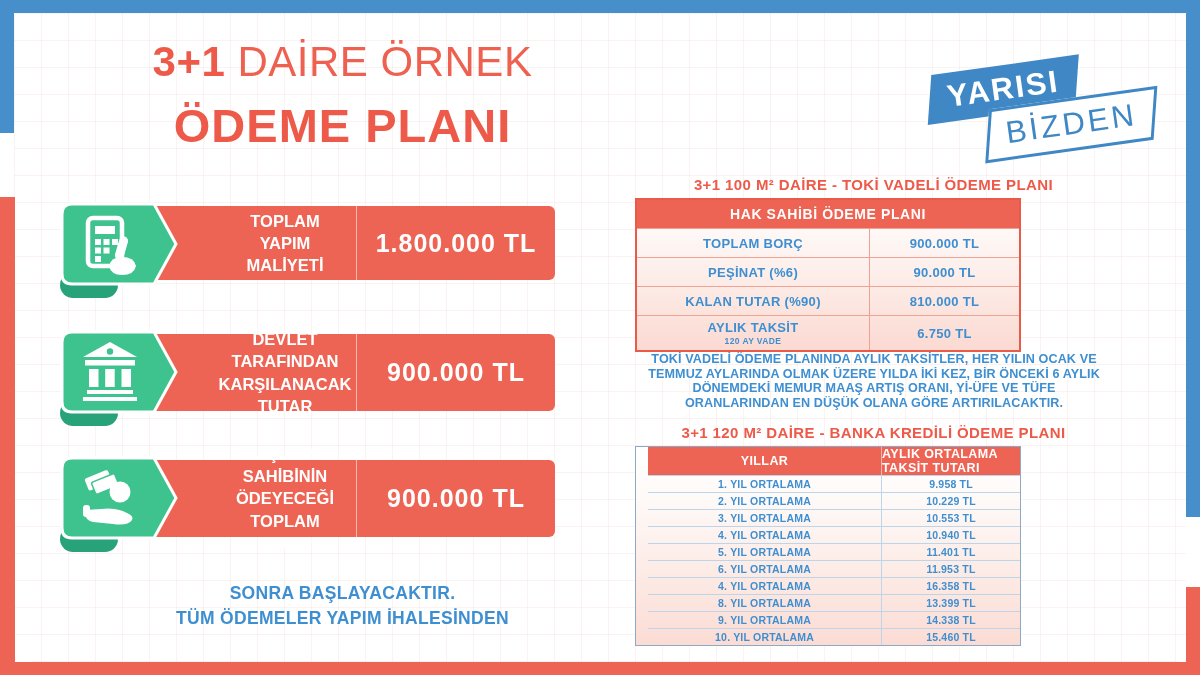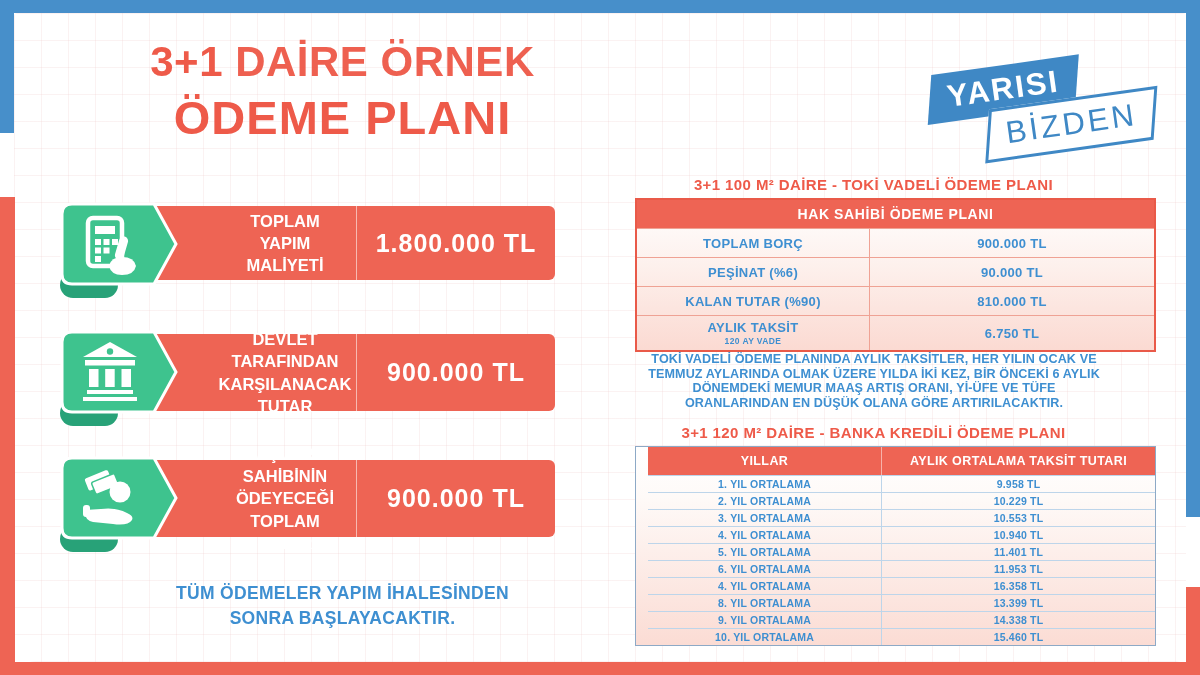--- a/index.html
+++ b/index.html
@@ -22,22 +22,22 @@
   .bar-top    { left:0; top:0; width:1200px; height:13px; background:#478fca; }
   .bar-right-blue { right:0; top:0; width:14px; height:517px; background:#478fca; }
   .bar-left-blue  { left:0; top:0; width:14px; height:133px; background:#478fca; }
   .bar-left-coral { left:0; top:197px; width:15px; height:478px; background:#ee6454; }
   .bar-bottom { left:0; bottom:0; width:1200px; height:13px; background:#ee6454; }
   .bar-right-coral{ right:0; top:587px; width:14px; height:88px; background:#ee6454; }
 
   
   .page-title { position:absolute; left:70px; top:38px; width:545px; text-align:center; color:#ee5a49; }
   .page-title .l1 { font-size:42px; font-weight:bold; letter-spacing:0.5px; }
-  .page-title .l1 .rest { font-weight:bold; opacity:0.96; }
-  .page-title .l2 { font-size:47px; font-weight:bold; letter-spacing:1px; margin-top:4px; }
+  .page-title .l1 .rest { font-weight:normal; opacity:0.96; }
+  .page-title .l2 { font-size:47px; font-weight:bold; letter-spacing:1px; margin-top:12px; }
 
   
   .logo { position:absolute; right:38px; top:50px; width:240px; height:120px; transform:rotate(-8deg); }
   .logo .box1 {
     position:absolute; left:10px; top:10px; padding:6px 18px 7px 18px;
     background:#3f88c5; transform:skewX(-12deg);
   }
   .logo .box1 span { display:inline-block; transform:skewX(12deg); color:#fff; font-size:31px; font-weight:bold; letter-spacing:2px; }
   .logo .box2 {
     position:absolute; left:62px; top:52px; padding:5px 16px 6px 16px;
@@ -68,21 +68,21 @@
   
   .footer-note { position:absolute; left:70px; top:581px; width:545px; text-align:center;
     color:#3e8fd1; font-weight:bold; font-size:17.5px; line-height:1.45; letter-spacing:0.3px; }
 
   
   .sec-title { position:absolute; width:477px; left:635px; text-align:center;
     color:#ee5a49; font-weight:bold; font-size:15px; letter-spacing:0.4px; }
   .t1-title { top:176px; }
   .t2-title { top:424px; }
 
-  .tbl { position:absolute; left:635px; width:521px; display:flex; flex-direction:column; }
+  .tbl { position:absolute; left:635px; width:386px; display:flex; flex-direction:column; }
   .tbl .trow { display:flex; }
   .tbl .cell { display:flex; flex-direction:column; align-items:center; justify-content:center; text-align:center; }
 
   
   .tbl1 { top:198px; border:2px solid #e95a49; background:linear-gradient(180deg,#ffffff 0%,#fdf0ec 45%,#fbdad2 100%); }
   .tbl1 .thead { height:28px; background:#ee6454; display:flex; align-items:center; justify-content:center;
     color:#fff; font-weight:bold; font-size:14px; letter-spacing:0.6px; }
   .tbl1 .trow { border-top:1px solid #efa294; }
   .tbl1 .trow:first-of-type { border-top:none; }
   .tbl1 .trow .c1 { width:233px; border-right:1px solid #efa294; }
@@ -199,22 +199,22 @@
           <rect x="9" y="10" width="25" height="13" rx="2" fill="#fff" stroke="#3ec38e" stroke-width="1.5"></rect>
         </g>
         <circle cx="37" cy="23" r="10.5" fill="#fff"></circle>
         <path d="M2 41 L18 40 Q33 38 44 44 Q51 47 49 51 Q45 57 30 55 L10 53 Q1 51 2 41 Z" fill="#fff"></path>
         <rect x="0" y="36" width="7" height="12" rx="3" fill="#fff"></rect>
       </g>
     </svg>
   </div>
 
   <div class="footer-note">
+    <div>SONRA BAŞLAYACAKTIR.</div>
     <div>TÜM ÖDEMELER YAPIM İHALESİNDEN</div>
-    <div>SONRA BAŞLAYACAKTIR.</div>
   </div>
 
   <div class="sec-title t1-title">3+1 100 M² DAİRE - TOKİ VADELİ ÖDEME PLANI</div>
 
   <div class="tbl tbl1">
     <div class="thead">HAK SAHİBİ ÖDEME PLANI</div>
     <div class="trow">
       <div class="cell c1">
           <span class="lbl">TOPLAM BORÇ</span>
         </div>

